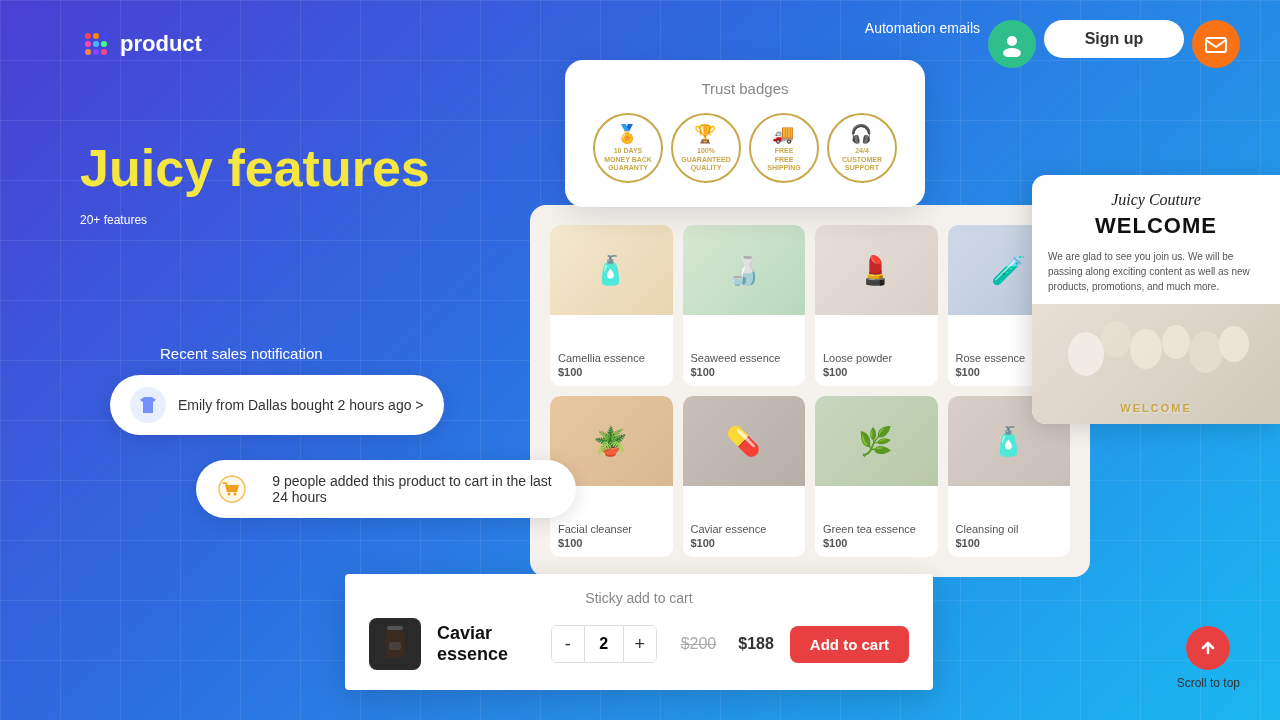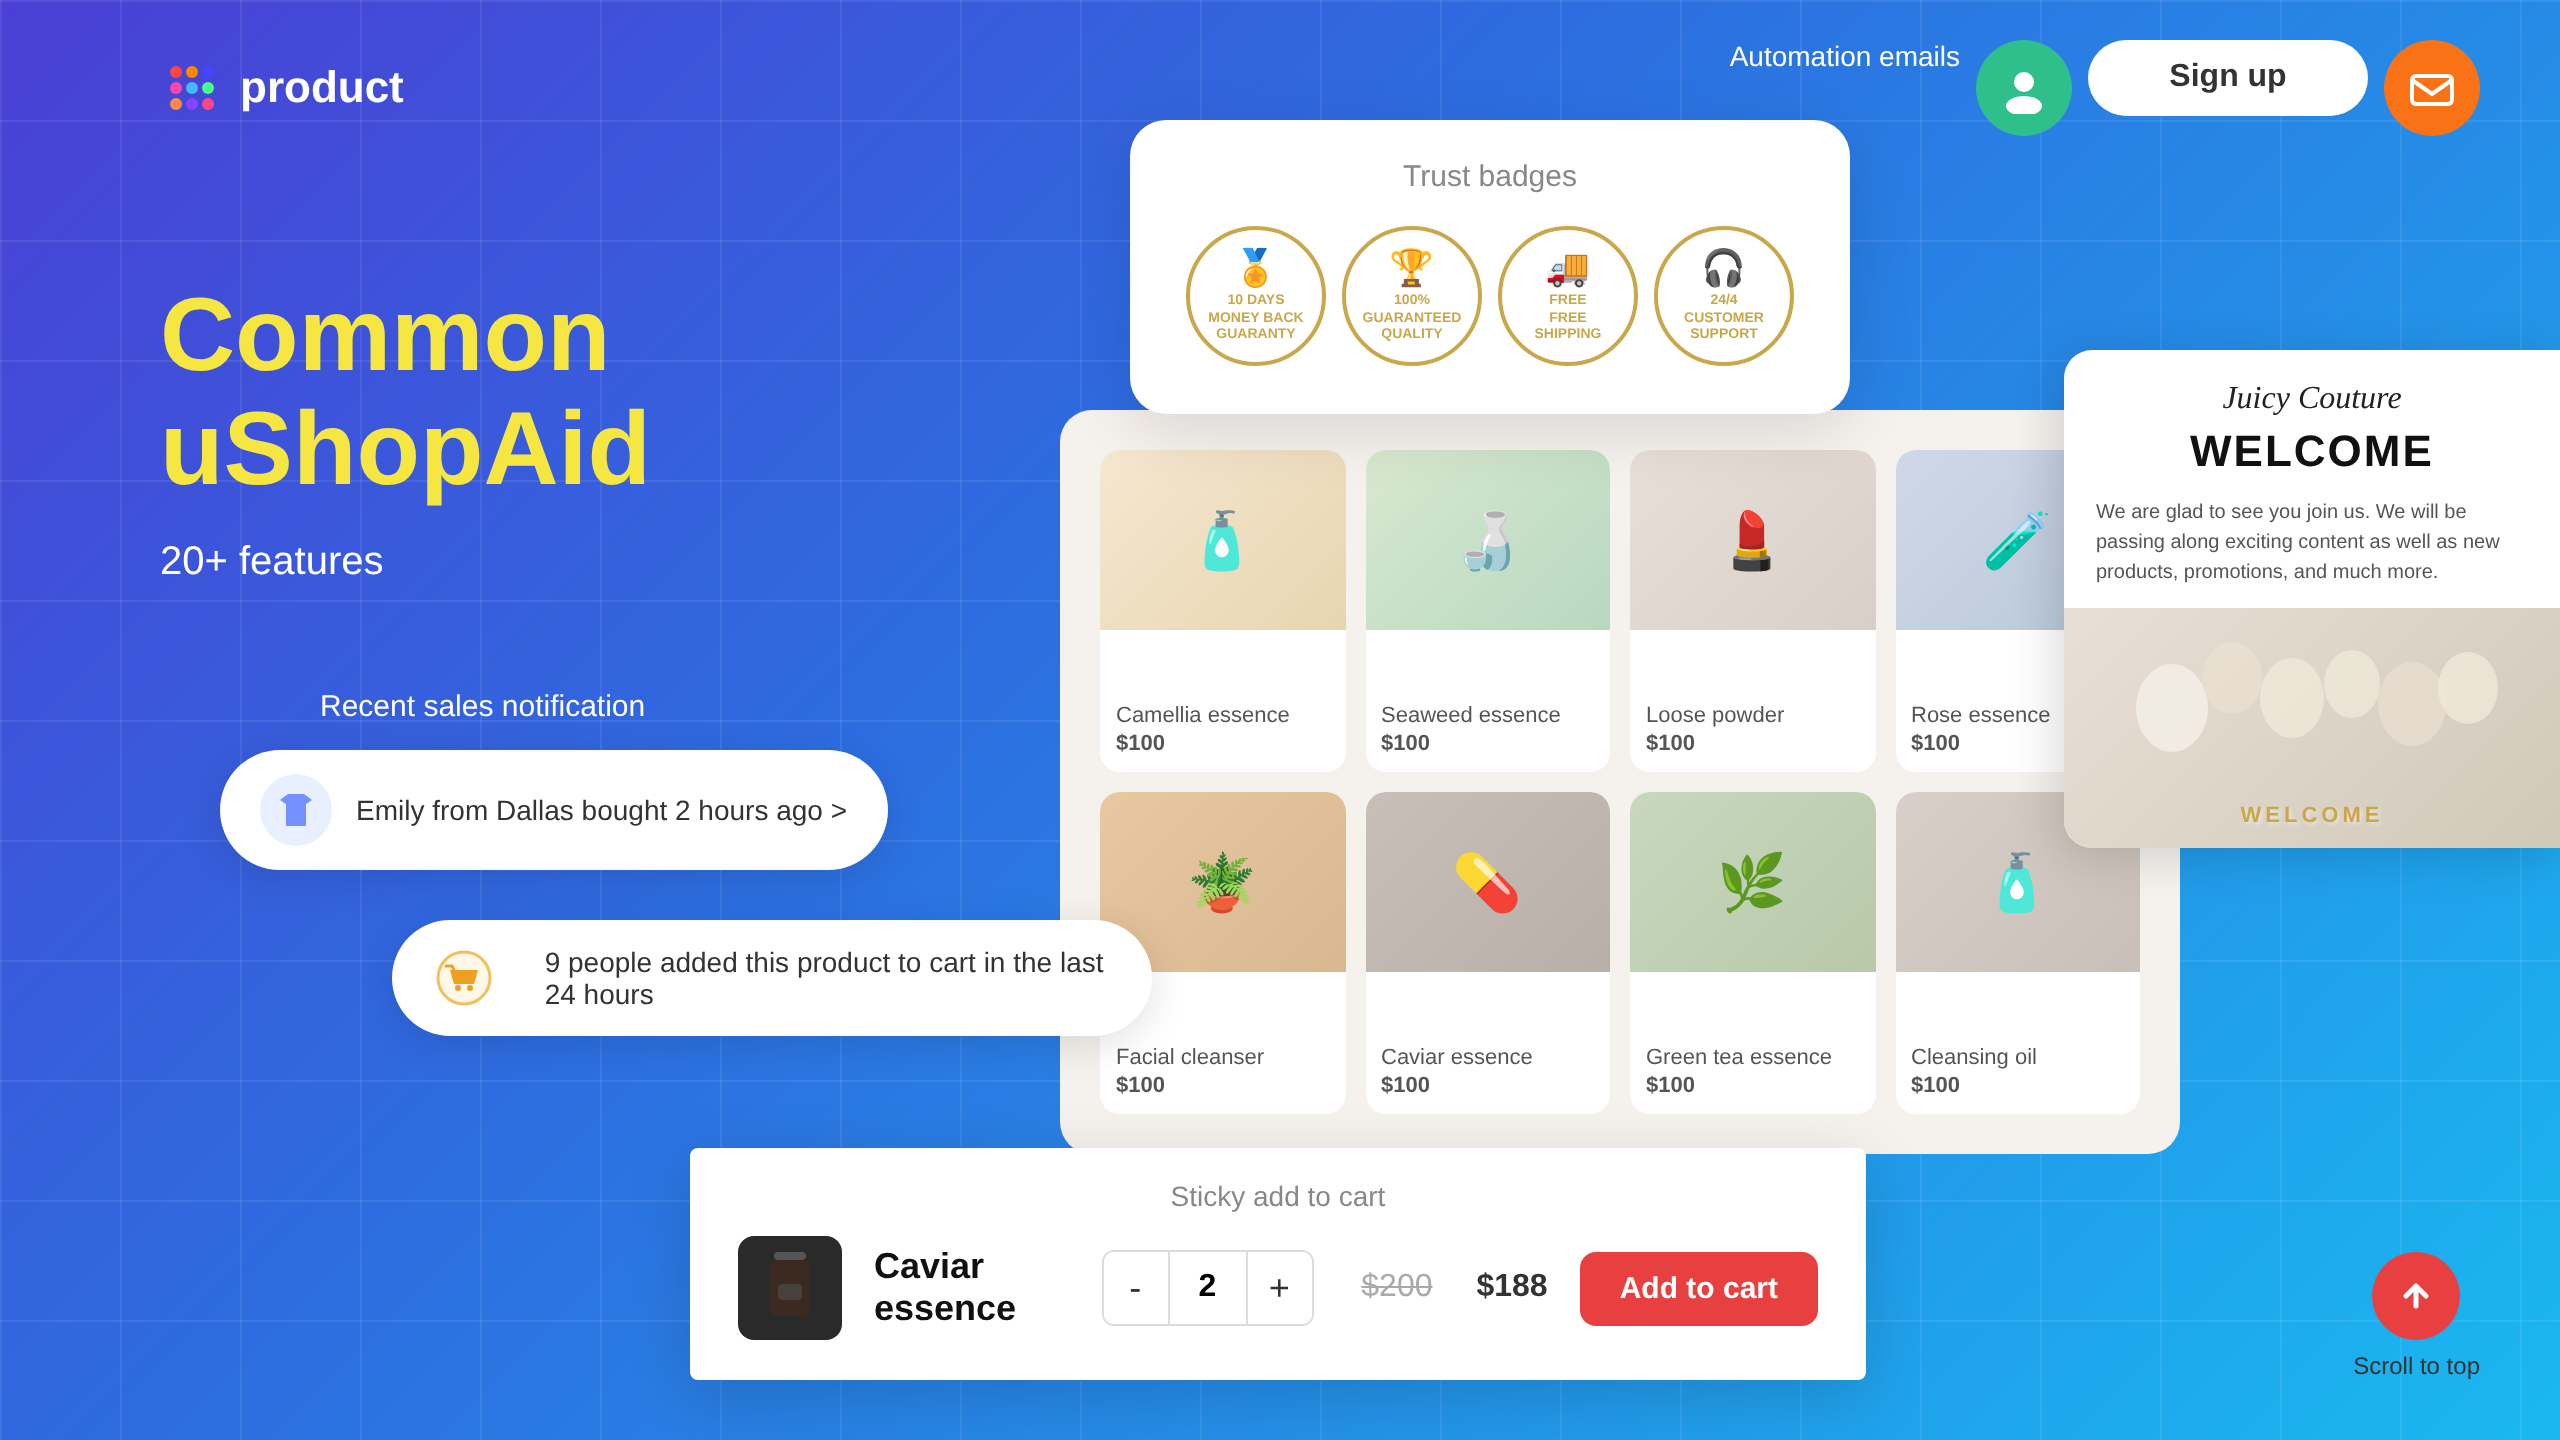--- a/index.html
+++ b/index.html
@@ -53,21 +53,21 @@
     }
     .hero-title {
       color: #f5e642;
       font-size: 52px;
       font-weight: 800;
       line-height: 1.1;
       max-width: 440px;
     }
     .hero-subtitle {
       color: white;
-      font-size: 20px;
+      font-size: 12px;
       margin-top: 16px;
       font-weight: 400;
     }
 
     
     .top-right {
       position: absolute;
       top: 20px;
       right: 40px;
       display: flex;
@@ -452,21 +452,21 @@
     <circle cx="16" cy="16" r="3" fill="#44bbff"></circle>
     <circle cx="24" cy="16" r="3" fill="#44ff88"></circle>
     <circle cx="8" cy="24" r="3" fill="#ff8844"></circle>
     <circle cx="16" cy="24" r="3" fill="#8844ff"></circle>
     <circle cx="24" cy="24" r="3" fill="#ff4488"></circle>
   </svg>
   <span class="logo-text">product</span>
 </div>
 
 <div class="hero-section">
-  <div class="hero-title">Common uShopAid</div>
+  <div class="hero-title">Juicy features</div>
   <div class="hero-subtitle">20+ features</div>
 </div>
 
 <div class="top-right">
   <span class="automation-label">Automation emails</span>
   <div class="avatar-circle">
     <svg width="26" height="26" viewBox="0 0 26 26" fill="none">
       <circle cx="13" cy="10" r="5" fill="white"></circle>
       <ellipse cx="13" cy="22" rx="9" ry="5" fill="white"></ellipse>
     </svg>

